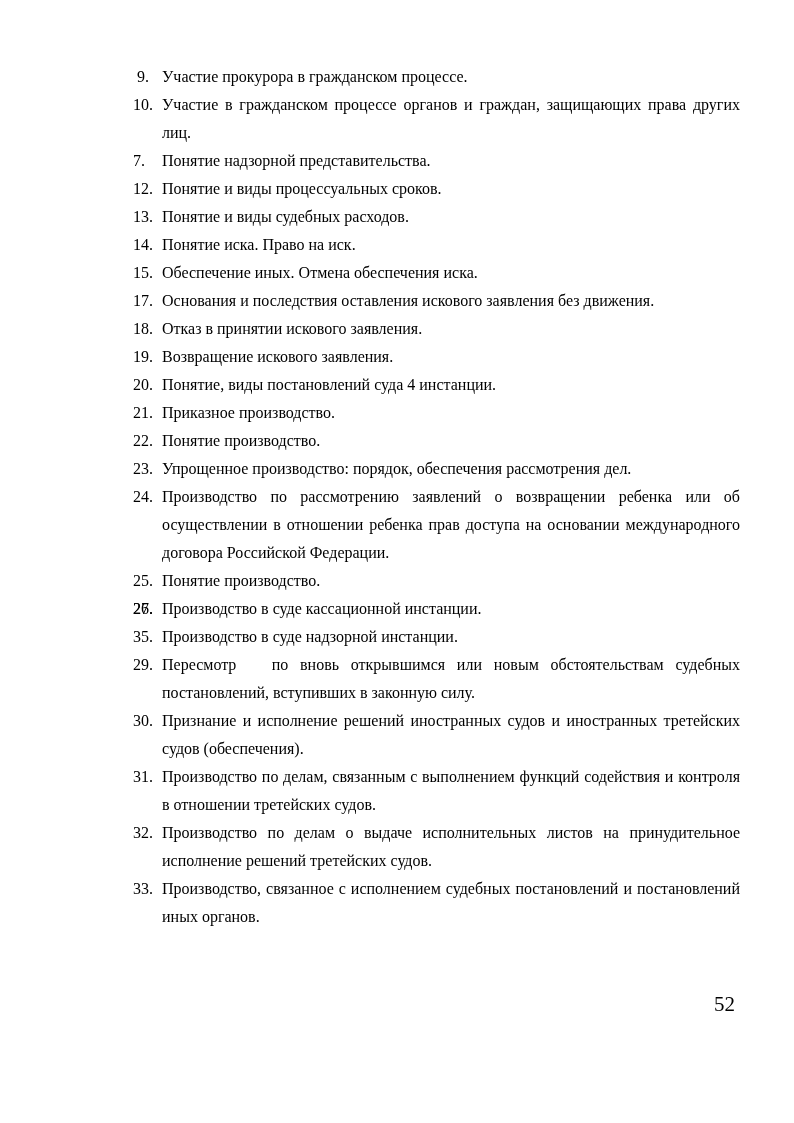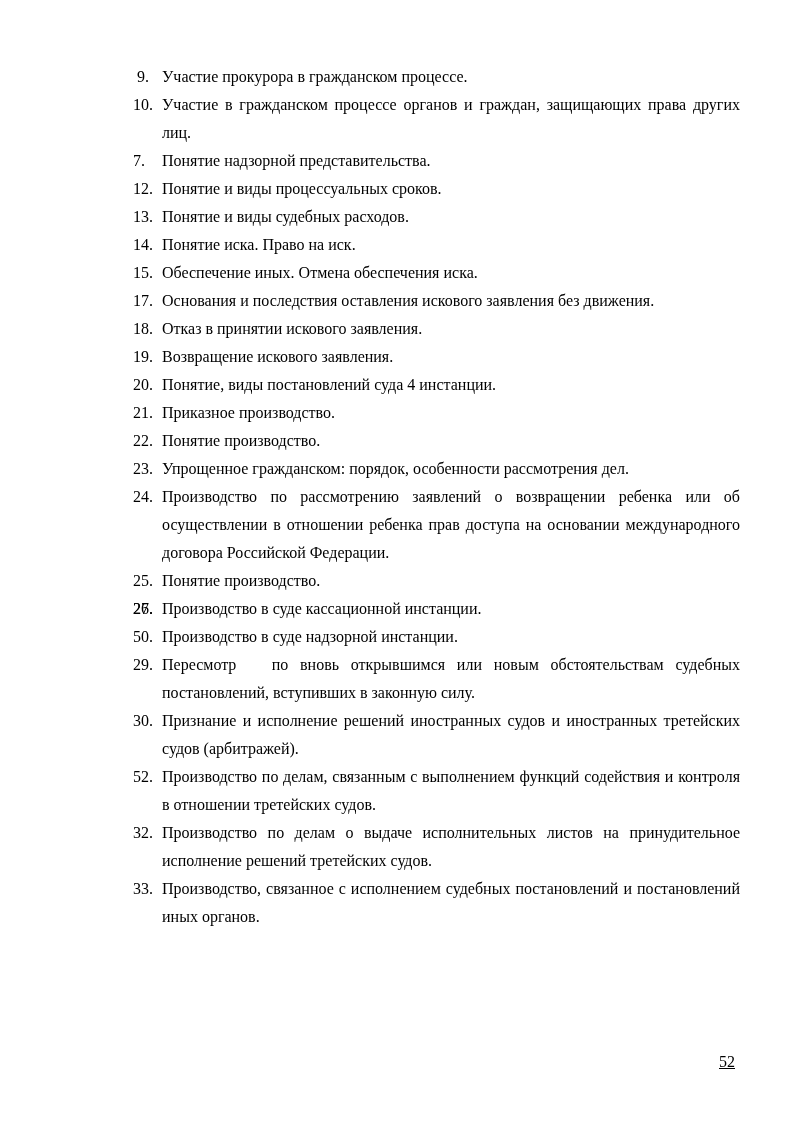--- a/index.html
+++ b/index.html
@@ -34,52 +34,51 @@
     position: absolute;
     left: 0;
     top: 0;
     text-align: left;
   }
   .list-item .num.single {
     left: 4px;
   }
   .page-number {
     position: absolute;
-    top: 1048px;
+    top: 990px;
     right: 59px;
-    font-size: 16px;
+    font-size: 21px;
     line-height: 28px;
     text-align: right;
-    text-decoration: underline;
   }
 </style>
 </head>
 <body>
 
 <div class="page">
   <div class="numbered-list">
       <div class="list-item"><span class="num single">9.</span><span>Участие прокурора в гражданском процессе.</span></div>
       <div class="list-item"><span class="num">10.</span><span>Участие в гражданском процессе органов и граждан, защищающих права других лиц.</span></div>
       <div class="list-item"><span class="num">7.</span><span>Понятие надзорной представительства.</span></div>
       <div class="list-item"><span class="num">12.</span><span>Понятие и виды процессуальных сроков.</span></div>
       <div class="list-item"><span class="num">13.</span><span>Понятие и виды судебных расходов.</span></div>
       <div class="list-item"><span class="num">14.</span><span>Понятие иска. Право на иск.</span></div>
       <div class="list-item"><span class="num">15.</span><span>Обеспечение иных. Отмена обеспечения иска.</span></div>
       <div class="list-item"><span class="num">17.</span><span>Основания и последствия оставления искового заявления без движения.</span></div>
       <div class="list-item"><span class="num">18.</span><span>Отказ в принятии искового заявления.</span></div>
       <div class="list-item"><span class="num">19.</span><span>Возвращение искового заявления.</span></div>
       <div class="list-item"><span class="num">20.</span><span>Понятие, виды постановлений суда 4 инстанции.</span></div>
       <div class="list-item"><span class="num">21.</span><span>Приказное производство.</span></div>
       <div class="list-item"><span class="num">22.</span><span>Понятие производство.</span></div>
-      <div class="list-item"><span class="num">23.</span><span>Упрощенное гражданском: порядок, особенности рассмотрения дел.</span></div>
+      <div class="list-item"><span class="num">23.</span><span>Упрощенное производство: порядок, обеспечения рассмотрения дел.</span></div>
       <div class="list-item"><span class="num">24.</span><span>Производство по рассмотрению заявлений о возвращении ребенка или об осуществлении в отношении ребенка прав доступа на основании международного договора Российской Федерации.</span></div>
       <div class="list-item"><span class="num">25.</span><span>Понятие производство.</span></div>
       <div class="list-item"><span class="num">26.</span></div>
       <div class="list-item"><span class="num">27.</span><span>Производство в суде кассационной инстанции.</span></div>
-      <div class="list-item"><span class="num">50.</span><span>Производство в суде надзорной инстанции.</span></div>
+      <div class="list-item"><span class="num">35.</span><span>Производство в суде надзорной инстанции.</span></div>
       <div class="list-item"><span class="num">29.</span><span>Пересмотр&nbsp;&nbsp; по вновь открывшимся или новым обстоятельствам судебных постановлений, вступивших в законную силу.</span></div>
-      <div class="list-item"><span class="num">30.</span><span>Признание и исполнение решений иностранных судов и иностранных третейских судов (арбитражей).</span></div>
-      <div class="list-item"><span class="num">52.</span><span>Производство по делам, связанным с выполнением функций содействия и контроля в отношении третейских судов.</span></div>
+      <div class="list-item"><span class="num">30.</span><span>Признание и исполнение решений иностранных судов и иностранных третейских судов (обеспечения).</span></div>
+      <div class="list-item"><span class="num">31.</span><span>Производство по делам, связанным с выполнением функций содействия и контроля в отношении третейских судов.</span></div>
       <div class="list-item"><span class="num">32.</span><span>Производство по делам о выдаче исполнительных листов на принудительное исполнение решений третейских судов.</span></div>
       <div class="list-item"><span class="num">33.</span><span>Производство, связанное с исполнением судебных постановлений и постановлений иных органов.</span></div>
     </div>
   <div class="page-number">52</div>
 </div>
 
 </body></html>

